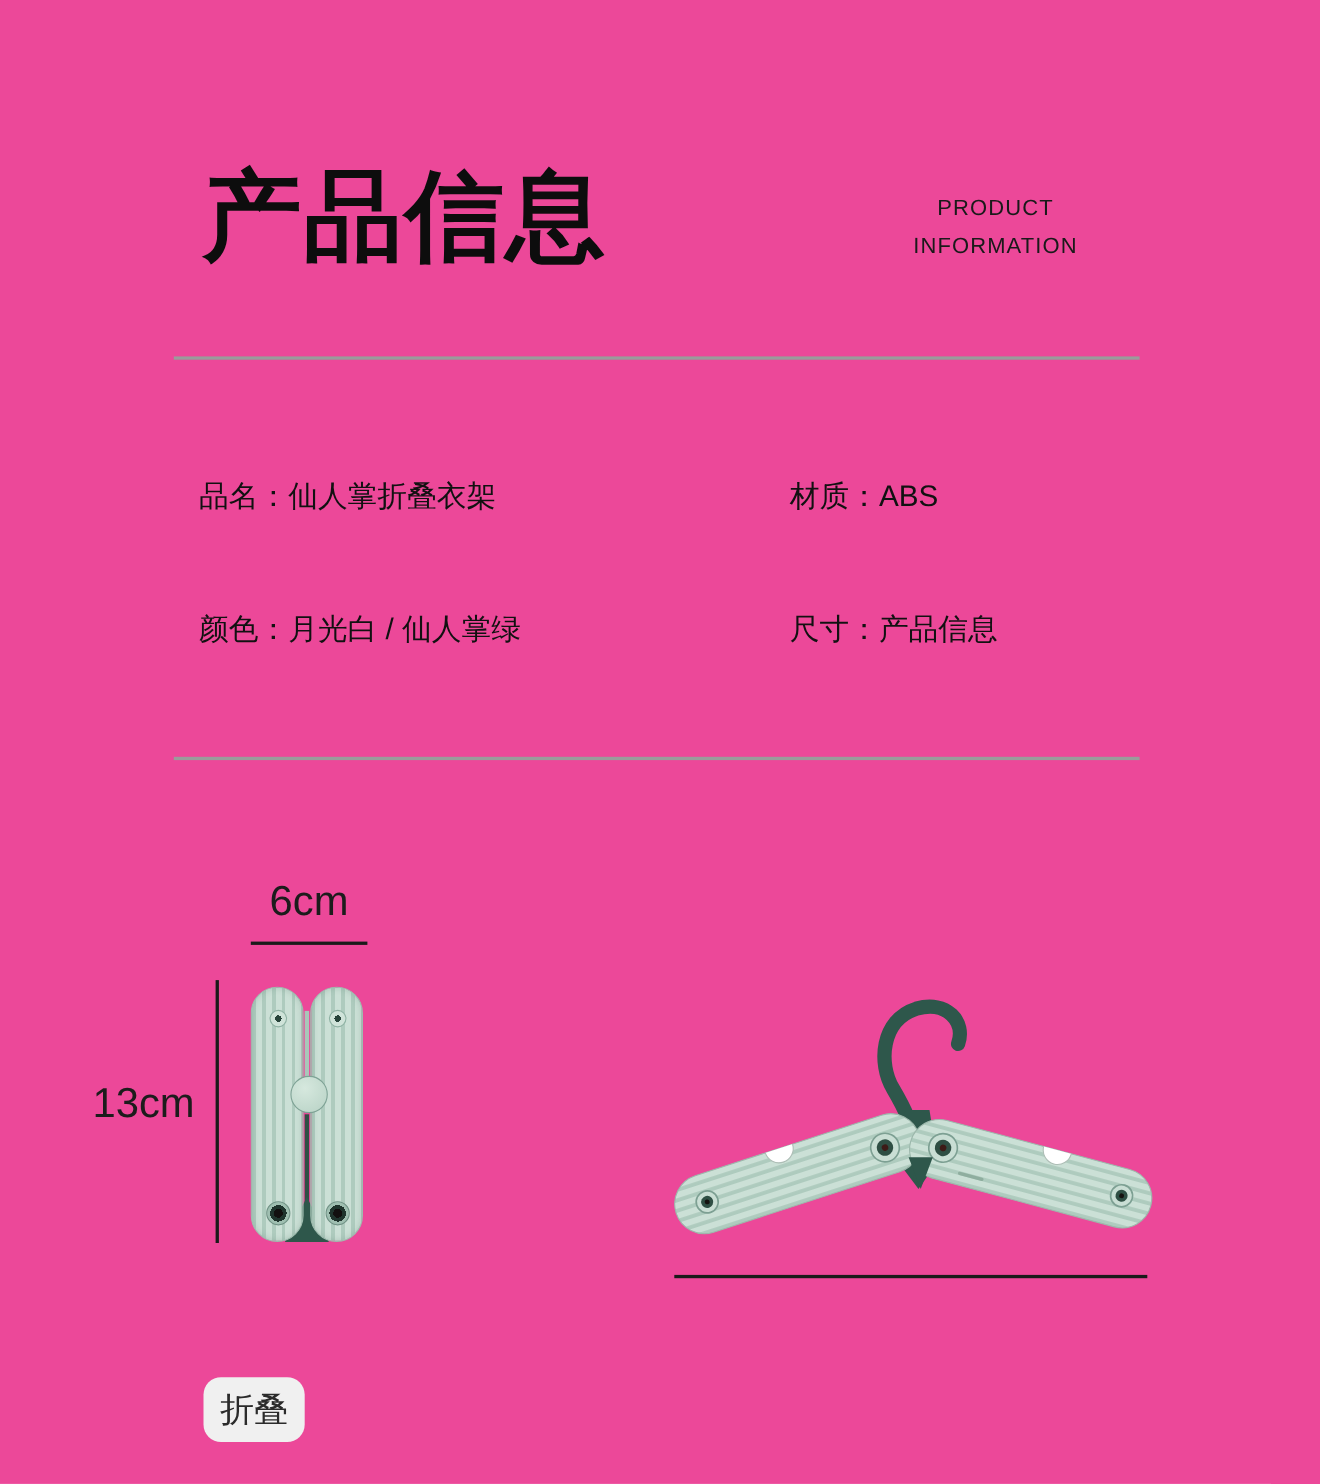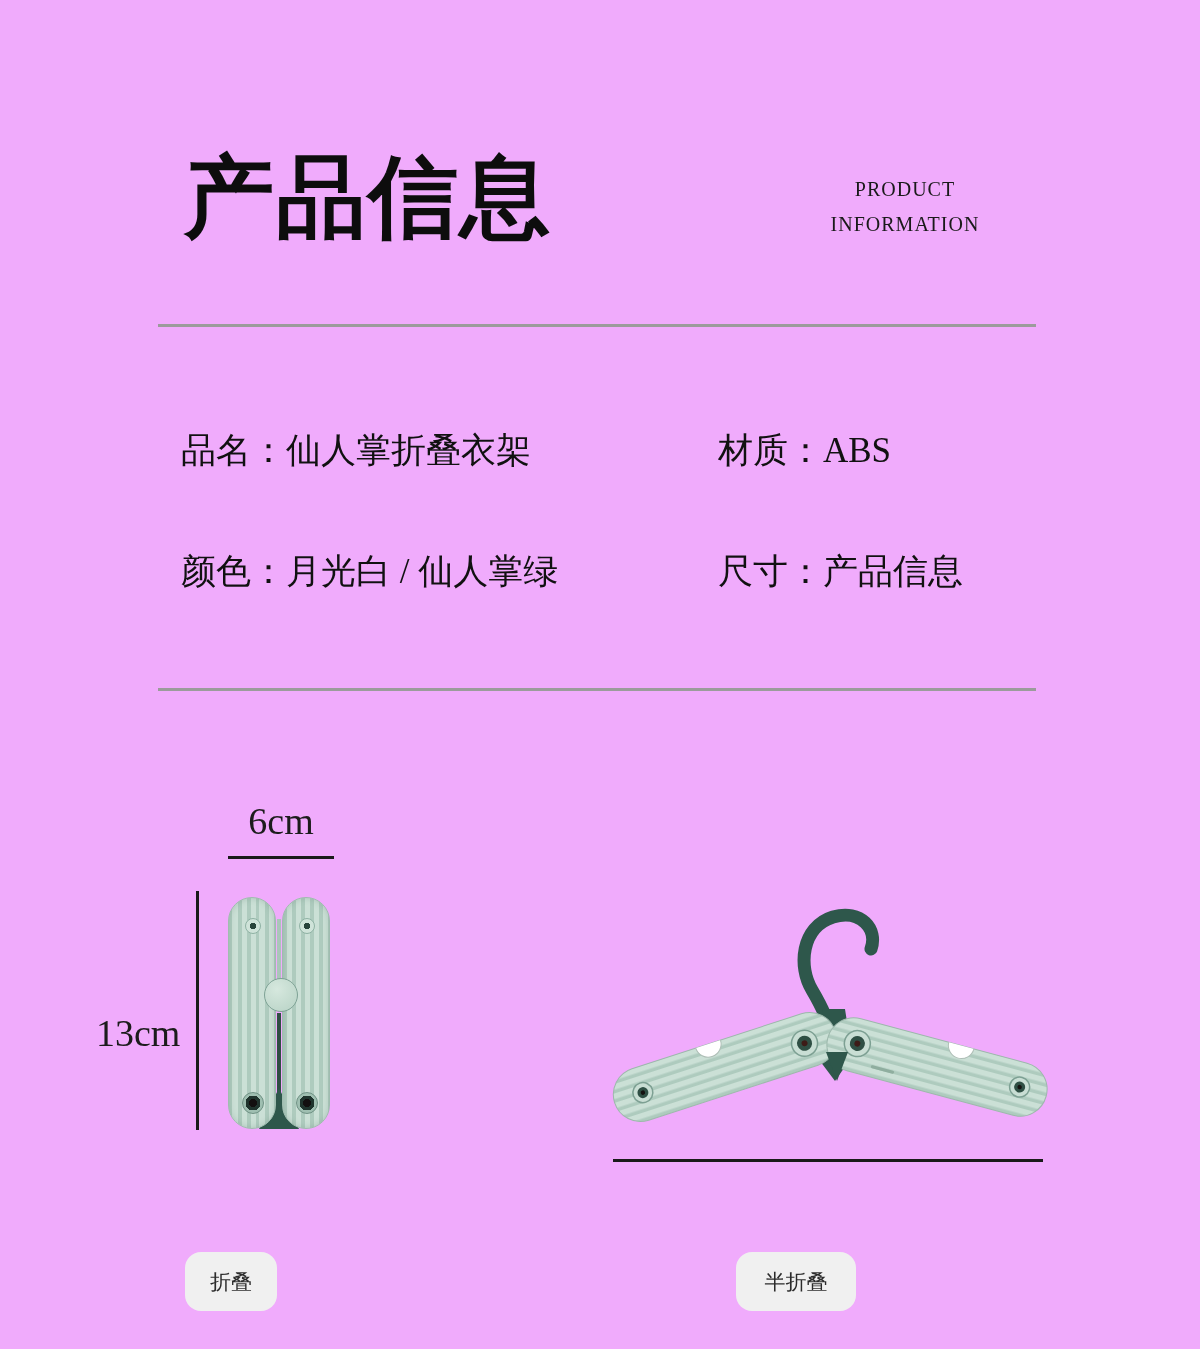--- a/index.html
+++ b/index.html
@@ -1,46 +1,46 @@
 <!DOCTYPE html>
 <html><head>
 <meta charset="utf-8">
 <style>
   * { margin:0; padding:0; box-sizing:border-box; }
   html,body { background:#ffffff; }
   .page {
     position:relative; width:1200px; height:1349px; margin:0 auto;
-    background:#f0abfc; overflow:hidden;
-    font-family:Liberation Serif, serif;
+    background:#ec4899; overflow:hidden;
+    font-family:Liberation Sans, sans-serif;
     color:#141414;
   }
   
   .title-cn {
     position:absolute; left:184px; top:148px;
     font-size:90px; font-weight:900; letter-spacing:2px; line-height:1.1;
     color:#0d0d0d;
   }
   .title-en {
     position:absolute; left:827px; top:172px; width:156px;
     text-align:center; font-size:20px; line-height:35px;
     font-weight:500; letter-spacing:1px; color:#1a1a1a;
   }
   .divider { position:absolute; left:158px; width:878px; height:3px; background:#9b9b9b; }
   .divider.top { top:324px; }
   .divider.bottom { top:688px; }
   
-  .spec { position:absolute; font-size:35px; line-height:46px; color:#111111; white-space:nowrap; }
+  .spec { position:absolute; font-size:27px; line-height:46px; color:#111111; white-space:nowrap; }
   .spec.r1c1 { left:181px; top:428px; }
   .spec.r1c2 { left:718px; top:428px; }
   .spec.r2c1 { left:181px; top:549px; }
   .spec.r2c2 { left:718px; top:549px; }
   
   .dim { position:absolute; font-size:38px; color:#1c1c1c; }
   .dim-6cm   { left:228px; top:799px; width:106px; text-align:center; }
-  .dim-13cm  { left:84px;  top:1011px;margin-left:12px; }
+  .dim-13cm  { left:84px;  top:982px; }
   .dim-25cm  { left:613px; top:1175px; width:430px; text-align:center; }
   .dline { position:absolute; background:#1a1a1a; }
   .hline-6  { left:228px; top:856px; width:106px; height:3px; }
   .vline-13 { left:196px; top:891px; width:3px; height:239px; }
   .hline-25 { left:613px; top:1159px; width:430px; height:3px; }
   
   .folded { position:absolute; left:228px; top:897px; width:102px; height:232px; }
   .seam { position:absolute; left:49px; width:4px; z-index:0; }
   .seam.t { top:22px; height:62px; background:#a9c6b9; }
   .seam.b { top:116px; height:80px; background:#2f4f44; }
@@ -66,21 +66,21 @@
     background:radial-gradient(circle,#28443b 0 3px,#cfe3d9 3px 8px); }
   .screw.ts.l { left:17px; top:21px; } .screw.ts.r { left:71px; top:21px; }
   .screw.bs { width:22px; height:22px; border:1px solid #6f9184;
     background:radial-gradient(circle,#120f0f 0 4px,#1f342d 4px 7.5px,#9fbfb1 7.5px 11px); }
   .screw.bs.l { left:14px; top:195px; } .screw.bs.r { left:68px; top:195px; }
   
   .half-svg { position:absolute; left:595px; top:895px; width:460px; height:245px; }
   
   .caption {
     position:absolute; top:1252px; height:59px; border-radius:16px;
-    background:#f0f0f0; color:#2b2b2b; font-size:21px;
+    background:#f0f0f0; color:#2b2b2b; font-size:31px;
     display:flex; align-items:center; justify-content:center;
   }
   .caption.folded-cap { left:185px; width:92px; }
   .caption.half-cap   { left:736px; width:120px; }
 </style>
 </head>
 <body>
 
 <div class="page">
 
@@ -163,15 +163,14 @@
         <circle cx="85" cy="-2" r="2.2" fill="#151210"></circle>
       </g>
     </g>
 
     <polygon points="231,157 253,157 242,186" fill="#2e574b"></polygon>
   </svg>
 
   <div class="dline hline-25"></div>
 
   <div class="caption folded-cap">折叠</div>
-  <div class="caption half-cap">半折叠</div>
 
 </div>
 
 </body></html>

